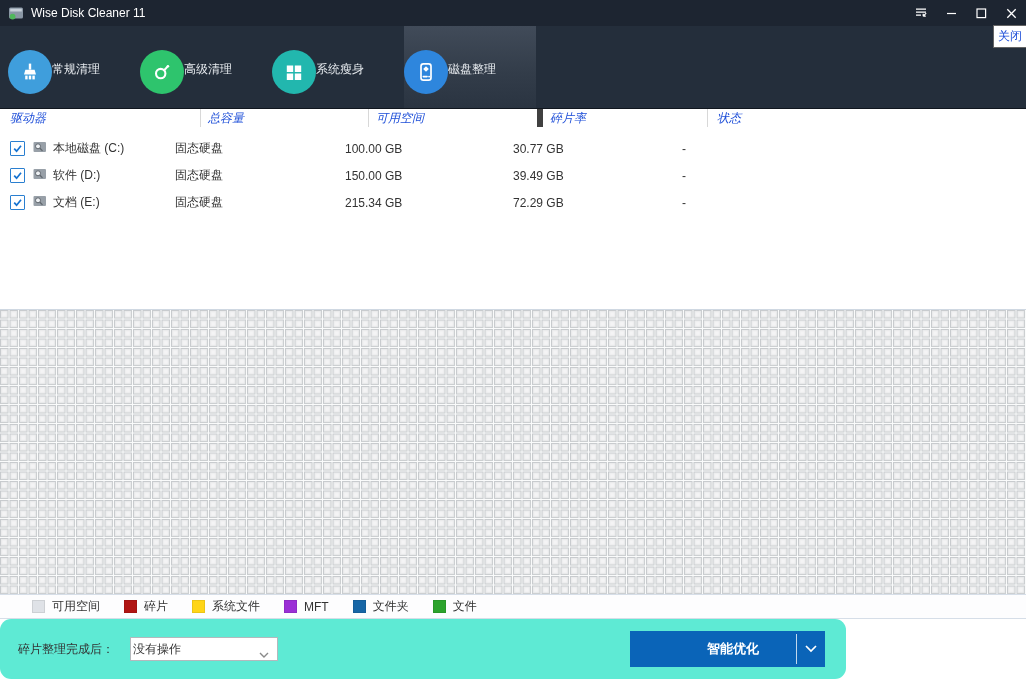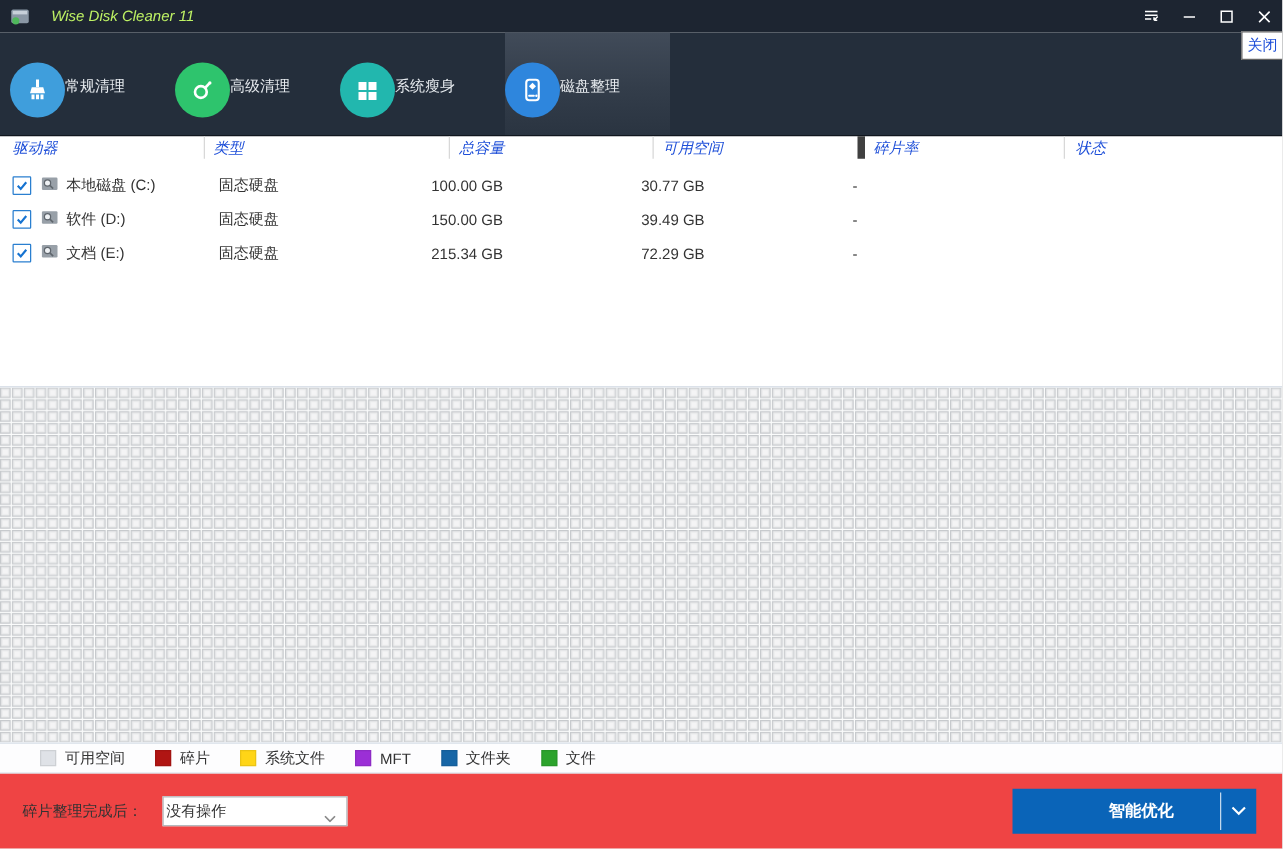--- a/index.html
+++ b/index.html
@@ -3,21 +3,21 @@
 <meta charset="utf-8">
 <style>
   html,body{margin:0;padding:0;background:#d7d7d7;}
   .app{position:relative;width:1026px;height:679px;background:#fff;overflow:hidden;
        font-family:"Liberation Sans","DejaVu Sans",sans-serif;font-size:12px;color:#333;}
 
   
   .titlebar{position:absolute;left:0;top:0;width:1026px;height:26px;background:#1d2531;
             display:flex;align-items:center;}
   .titlebar .appicon{margin-left:8px;width:16px;height:16px;flex:0 0 auto;}
-  .titlebar .title{margin-left:17px;color:#bef264;font-size:12px;font-style:italic;}
+  .titlebar .title{margin-left:7px;color:#ffffff;font-size:12px;}
   .titlebar .spacer{flex:1;}
   .winbtn{width:30px;height:24px;display:flex;align-items:center;justify-content:center;cursor:default;}
   .winbtn svg{display:block;}
 
   
   .tooltip{position:absolute;left:993px;top:25px;background:#ffffff;border:1px solid #646464;
            color:#1d4ed8;font-size:12px;padding:2px 4px;white-space:nowrap;z-index:50;}
 
   
   .toolbar{position:absolute;left:0;top:26px;width:1026px;height:82px;background:#242e3b;}
@@ -53,21 +53,21 @@
   .blockmap svg{display:block;}
 
   
   .legendbar{position:absolute;left:0;top:594px;width:1026px;height:25px;background:#fdfdfe;
              border-top:1px solid #d6dee8;border-bottom:1px solid #d6dee8;box-sizing:border-box;
              display:flex;align-items:center;padding-left:32px;}
   .legenditem{display:flex;align-items:center;margin-right:24px;}
   .legendswatch{width:13px;height:13px;margin-right:7px;border:1px solid rgba(0,0,0,0.08);box-sizing:border-box;}
 
   
-  .footer{position:absolute;left:0;top:619px;width:1026px;height:60px;background:#ef4444;}
+  .footer{position:absolute;left:0;top:619px;width:846px;height:60px;background:#5eead4;border-radius:11px;}
   .after-label{position:absolute;left:18px;top:0;height:60px;display:flex;align-items:center;color:#333;}
   .selectbox{position:absolute;left:130px;top:18px;width:148px;height:24px;background:#fff;
              border:1px solid #b4b9bd;box-sizing:border-box;display:flex;align-items:center;
              padding-left:2px;color:#333;cursor:pointer;}
   .selectbox .caret{position:absolute;right:8px;top:9px;}
   .optbtn{position:absolute;right:21px;top:12px;width:155px;height:36px;background:#0a64b8;
           display:flex;align-items:stretch;cursor:pointer;padding-left:40px;}
   .optbtn .main{width:126px;display:flex;align-items:center;justify-content:center;
                 color:#fff;font-size:13px;font-weight:bold;}
   .optbtn .divider{width:1px;margin:3px 0;background:rgba(255,255,255,0.75);}
@@ -157,21 +157,20 @@
           <circle cx="15.1" cy="16.6" r="0.95" fill="#fff"></circle>
         </svg>
       </span>
       <span class="tlabel">磁盘整理</span>
     </div>
   </div>
 
   <div class="tablewrap">
     <div class="thead">
       <span class="th c0">驱动器</span>
-      <span class="th c1">类型</span>
       <span class="th c2">总容量</span>
       <span class="th c3">可用空间</span>
       <span class="th c4">碎片率</span>
       <span class="th c5">状态</span>
     </div>
 
     <div class="t-row">
       <span class="td c0">
         <span class="checkbox">
           <svg width="11" height="11" viewBox="0 0 11 11">

